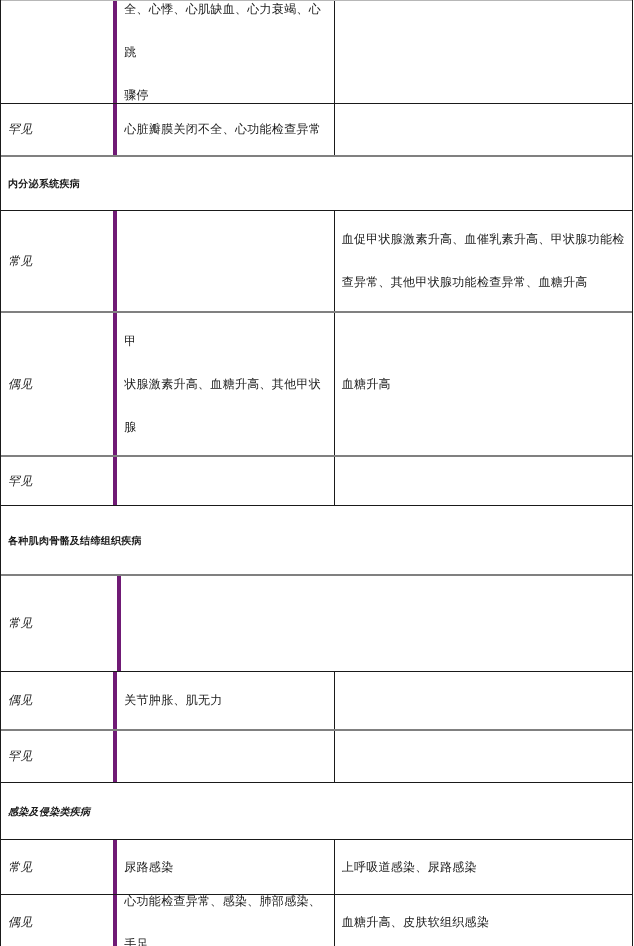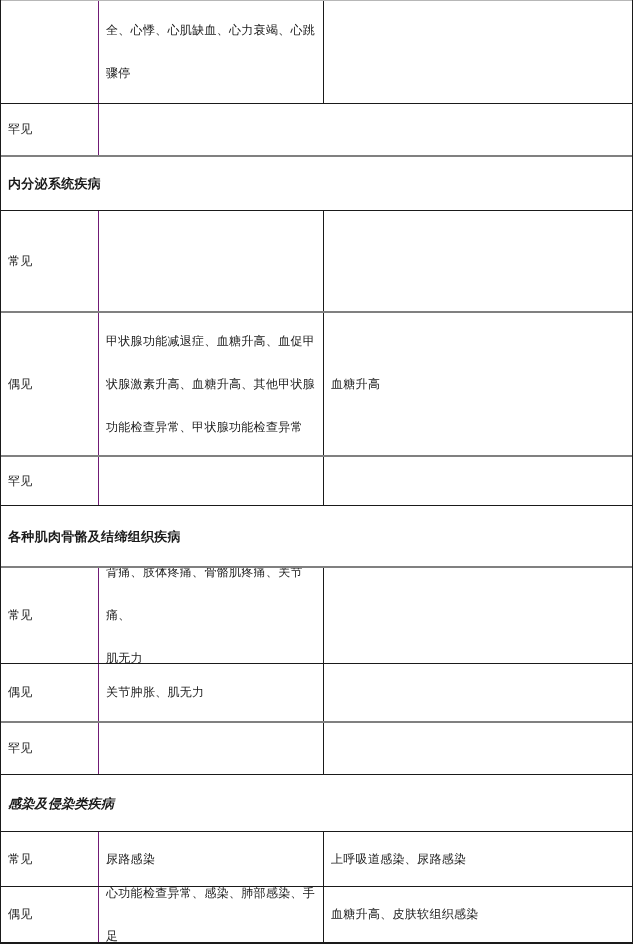--- a/index.html
+++ b/index.html
@@ -35,40 +35,40 @@
     align-items: center;
     box-sizing: border-box;
     padding-left: 7px;
     padding-right: 4px;
     font-size: 12px;
     letter-spacing: 0.3px;
     line-height: 43px;
     white-space: pre-line;
     overflow: hidden;
   }
-  .c1 { width: 98px;  border-right: 1px solid #701a75; }
+  .c1 { width: 120px;  border-right: 4px solid #701a75; font-style: italic; }
   .c2 { width: 225px; border-right: 1px solid #1a1a1a; }
   .c3 { width: 308px; }
   .section-cell {
     width: 100%;
     font-weight: bold;
-    font-size: 13px;
+    font-size: 10px;
   }
   
   .bt-black { border-top: 1px solid #1a1a1a; }
   .bt-gray  { border-top: 2px solid #808080; }
   .bt-light { border-top: 1px solid #b7b7b7; }
   
   .row-a { height: 103px; }
   .row-b { height: 52px; }
   .row-c { height: 55px; }
   .row-d { height: 101px; }
   .row-e { height: 144px; }
   .row-f { height: 50px; }
-  .row-g { height: 61px; }
+  .row-g { height: 69px; }
   .row-h { height: 97px; }
   .row-i { height: 58px; }
   .row-j { height: 53px; }
   .row-k { height: 57px; font-style: italic; }
   .row-l { height: 55px; }
   .row-m { height: 56px; }
 </style>
 </head>
 <body>
 
@@ -77,30 +77,33 @@
 
     <div class="row row-a bt-light">
       <div class="cell c1"></div>
       <div class="cell c2">全、心悸、心肌缺血、心力衰竭、心跳
 骤停</div>
       <div class="cell c3"></div>
     </div>
 
     <div class="row row-b bt-black">
       <div class="cell c1">罕见</div>
+      <div class="cell c2">心脏瓣膜关闭不全、心功能检查异常</div>
       <div class="cell c3"></div>
     </div>
 
     <div class="row row-c bt-gray">
       <div class="cell section-cell">内分泌系统疾病</div>
     </div>
 
     <div class="row row-d bt-black">
       <div class="cell c1">常见</div>
       <div class="cell c2"></div>
+      <div class="cell c3">血促甲状腺激素升高、血催乳素升高、甲状腺功能检
+查异常、其他甲状腺功能检查异常、血糖升高</div>
     </div>
 
     <div class="row row-e bt-gray">
       <div class="cell c1">偶见</div>
       <div class="cell c2">甲状腺功能减退症、血糖升高、血促甲
 状腺激素升高、血糖升高、其他甲状腺
 功能检查异常、甲状腺功能检查异常</div>
       <div class="cell c3">血糖升高</div>
     </div>
 
@@ -109,22 +112,20 @@
       <div class="cell c2"></div>
       <div class="cell c3"></div>
     </div>
 
     <div class="row row-g bt-black">
       <div class="cell section-cell">各种肌肉骨骼及结缔组织疾病</div>
     </div>
 
     <div class="row row-h bt-gray">
       <div class="cell c1">常见</div>
-      <div class="cell c2">背痛、肢体疼痛、骨骼肌疼痛、关节痛、
-肌无力</div>
     </div>
 
     <div class="row row-i bt-black">
       <div class="cell c1">偶见</div>
       <div class="cell c2">关节肿胀、肌无力</div>
       <div class="cell c3"></div>
     </div>
 
     <div class="row row-j bt-gray">
       <div class="cell c1">罕见</div>

